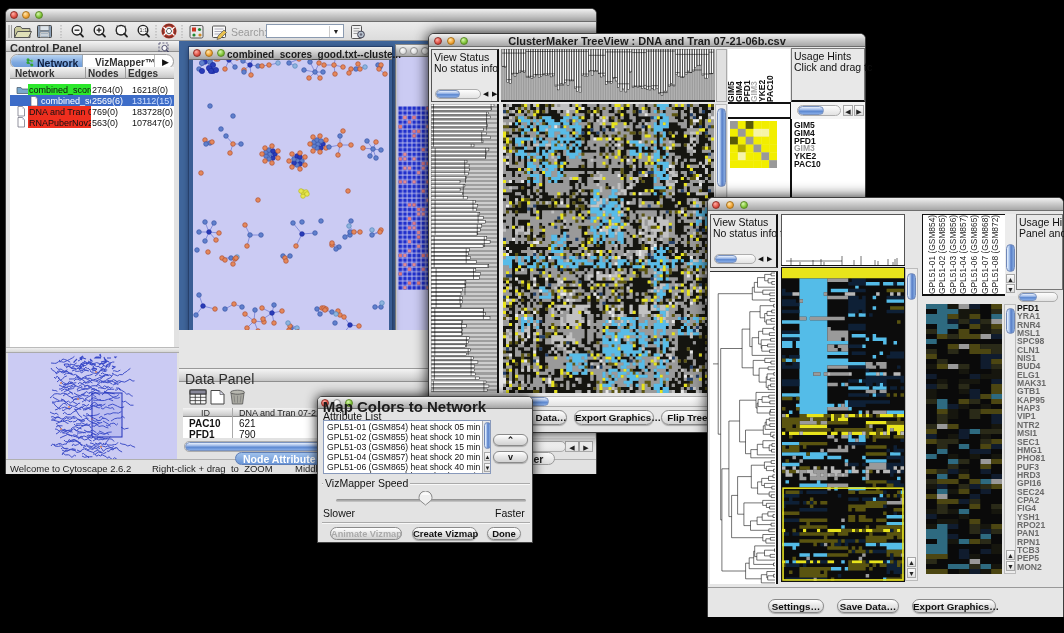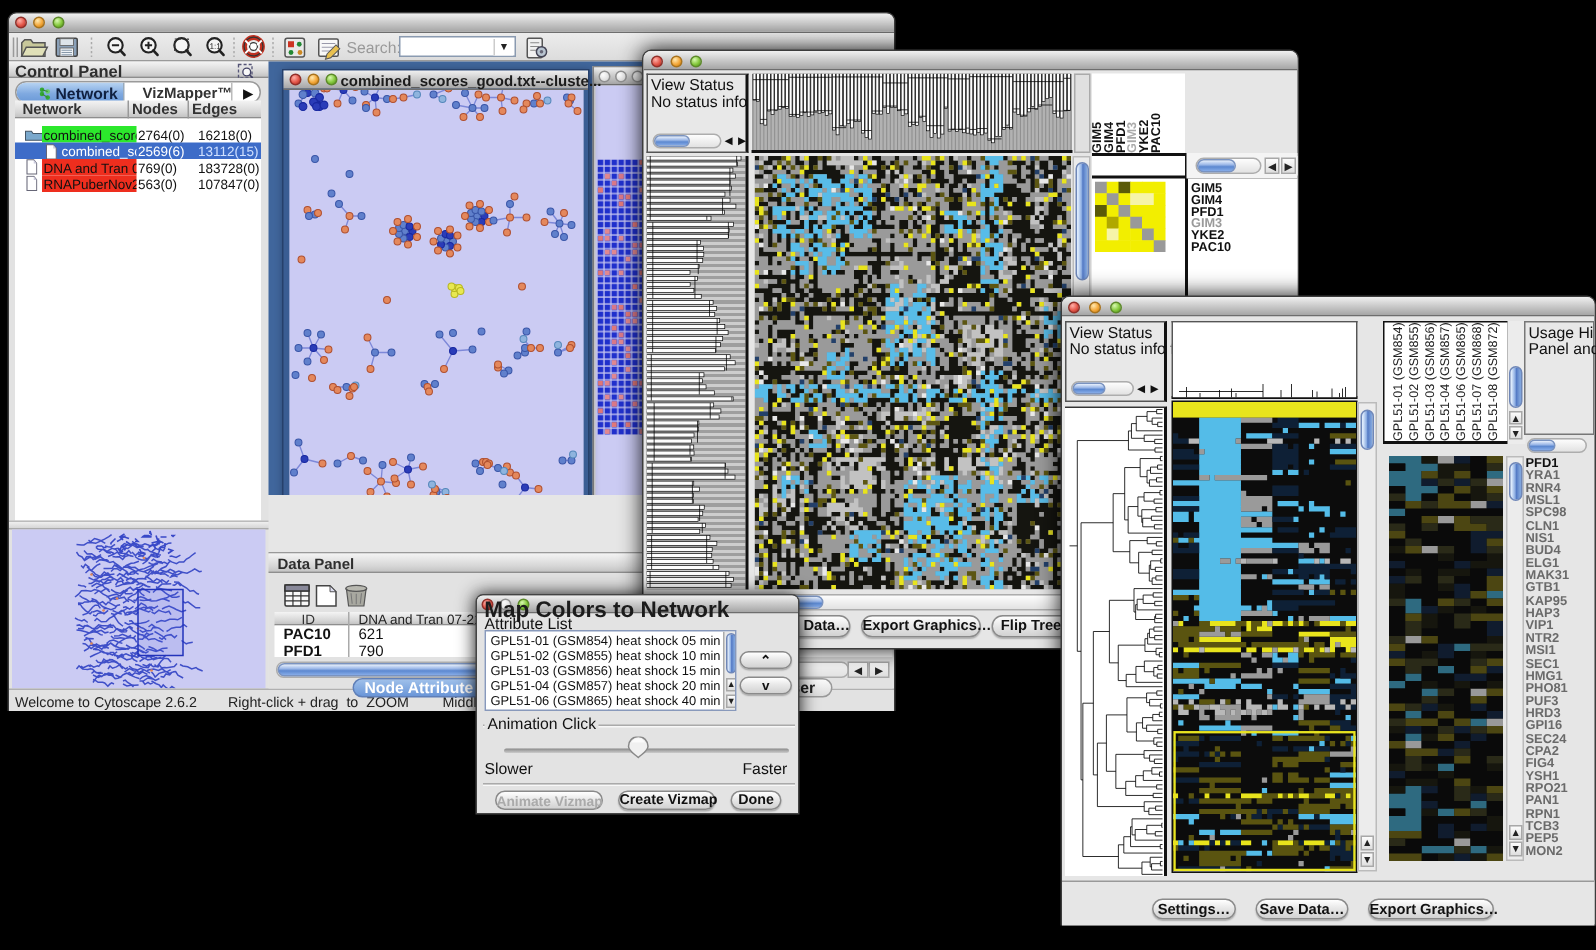--- a/index.html
+++ b/index.html
@@ -528,21 +528,21 @@
               <circle cx="16" cy="8" r="2.6" fill="#2a3cb8" stroke="#1828a0" stroke-width="0.7"></circle>
               <circle cx="18" cy="11" r="2.6" fill="#2a3cb8" stroke="#1828a0" stroke-width="0.7"></circle>
               <circle cx="23" cy="10" r="2.6" fill="#2a3cb8" stroke="#1828a0" stroke-width="0.7"></circle>
             </svg>
           </div>
     </div>
   </div>
 
   <div class="abs" style="left:173px;top:359px;width:416px;height:91px;background:#e2e2e2;border-top:1px solid #999">
     <div class="abs hdr" style="left:0;top:0;width:416px;height:13px"></div>
-    <div class="txt" style="left:6px;top:1.5px;font-size:10px;font-weight:bold;color:#2e2e2e">Data Panel</div>
+    <div class="txt" style="left:6px;top:1.5px;font-size:14px;font-weight:normal;color:#2e2e2e">Data Panel</div>
     <div class="abs" style="left:10px;top:20px;width:62px;height:17px">
           <svg width="62" height="17" viewBox="0 0 62 17" preserveAspectRatio="none" style="position:absolute;left:0;top:0;" xmlns="http://www.w3.org/2000/svg">
             <rect x="1" y="1" width="16" height="14" rx="1" fill="#f8f8f8" stroke="#333"></rect>
             <path stroke="#333" stroke-width="0.8" d="M1 5h16M6.3 5V15M11.6 5V15M1 8.3h16M1 11.6h16"></path>
             <rect x="1" y="1" width="16" height="4" fill="#889" stroke="#333"></rect>
             <path fill="#fff" stroke="#444" d="M22 1.5h9l4 4V15h-13z"></path>
             <path fill="#dde" stroke="#444" stroke-width="0.6" d="M31 1.5l4 4h-4z"></path>
             <ellipse cx="48.5" cy="3.4" rx="7" ry="2.2" fill="#b8b8b0" stroke="#555" stroke-width="0.8"></ellipse>
             <path fill="#a8a8a0" stroke="#555" stroke-width="0.8" d="M42 4l1.4 11h10.2L55 4c-1.5 1.6-11.5 1.6-13 0z"></path>
             <path stroke="#777" stroke-width="0.7" d="M45 6.5l0.8 7M48.5 6.8v7M52 6.5l-0.8 7"></path>
@@ -566,20 +566,21 @@
     <div class="abs" style="left:56px;top:83px;width:175px;height:13px;background:linear-gradient(#9fc0ea,#6a96d8);border:1px solid #5f7fb8;border-radius:7px;color:#fff;font-weight:bold;font-size:10.5px;text-align:left;padding-left:7px;line-height:12px">Node Attribute Browser</div>
     <div class="abs" style="left:236px;top:83px;width:140px;height:13px;background:linear-gradient(#fafafa,#dcdcdc);border:1px solid #999;border-radius:7px;color:#222;font-weight:bold;font-size:10.5px;text-align:center;line-height:12px">Edge Attribute Browser</div>
   </div>
 </div>
 
 <div class="abs" style="left:428px;top:33px;width:438px;height:400px;background:#e6e6e6;border:1px solid #3c3c3c;border-radius:6px 6px 0 0;box-shadow:0 0 14px rgba(0,0,0,.9)">
   <div class="abs tbar" style="left:0;top:0;width:436px;height:13px;border-radius:5px 5px 0 0"></div>
   <div class="tl red" style="left:5px;top:2.5px"></div>
   <div class="tl org" style="left:18px;top:2.5px"></div>
   <div class="tl grn" style="left:31px;top:2.5px"></div>
+  <div class="ttl" style="left:0;top:1px;width:436px">ClusterMaker TreeView : DNA and Tran 07-21-06b.csv</div>
 
   <div class="abs" style="left:2px;top:15px;width:68px;height:53px;background:#e8e8e8;border:1px solid #555;border-right:2px solid #111">
     <div class="txt" style="left:2px;top:1px;font-size:10.5px;color:#111">View Status</div>
     <div class="txt" style="left:2px;top:12px;font-size:10.5px;color:#111">No status info f</div>
     <div class="track" style="left:3px;top:39px;width:46px;height:10px"></div>
     <div class="pill" style="left:4px;top:40px;width:24px;height:8px"></div>
     <div class="txt" style="left:51px;top:40px;font-size:7px;color:#111">◀</div>
     <div class="txt" style="left:60px;top:40px;font-size:7px;color:#111">▶</div>
   </div>
 
@@ -685,20 +686,24 @@
         <svg width="62" height="55" viewBox="0 0 62 55" preserveAspectRatio="none" style="position:absolute;left:0;top:0;" xmlns="http://www.w3.org/2000/svg">
           <text x="6.2" y="53" transform="rotate(-90 6.2 53)" font-size="8.5" font-weight="bold" font-family="Liberation Sans" fill="#111">GIM5</text>
           <text x="13.9" y="53" transform="rotate(-90 13.9 53)" font-size="8.5" font-weight="bold" font-family="Liberation Sans" fill="#111">GIM4</text>
           <text x="21.7" y="53" transform="rotate(-90 21.7 53)" font-size="8.5" font-weight="bold" font-family="Liberation Sans" fill="#111">PFD1</text>
           <text x="29.4" y="53" transform="rotate(-90 29.4 53)" font-size="8.5" font-weight="bold" font-family="Liberation Sans" fill="#aaa">GIM3</text>
           <text x="37.2" y="53" transform="rotate(-90 37.2 53)" font-size="8.5" font-weight="bold" font-family="Liberation Sans" fill="#111">YKE2</text>
           <text x="45.0" y="53" transform="rotate(-90 45.0 53)" font-size="8.5" font-weight="bold" font-family="Liberation Sans" fill="#111">PAC10</text>
         </svg>
       </div>
 
+  <div class="abs" style="left:362px;top:14px;width:74px;height:54px;background:#e8e8e8;border:1px solid #777;border-bottom:2px solid #111">
+    <div class="txt" style="left:2px;top:1px;font-size:10.5px;color:#111">Usage Hints</div>
+    <div class="txt" style="left:2px;top:12px;font-size:10.5px;color:#111">Click and drag tc</div>
+  </div>
 
   <div class="abs" style="left:362px;top:68px;width:74px;height:17px;background:#f4f4f4;z-index:6">
     <div class="track" style="left:6px;top:3px;width:44px;height:11px"></div>
     <div class="pill" style="left:7px;top:4px;width:26px;height:9px"></div>
     <div class="arwb" style="left:52px;top:3px;width:10px;height:11px;line-height:11px">◀</div>
     <div class="arwb" style="left:63px;top:3px;width:10px;height:11px;line-height:11px">▶</div>
   </div>
 
   <div class="abs" style="left:2px;top:70px;width:68px;height:289px;background:repeating-linear-gradient(#cdcdcd 0,#cdcdcd 2px,#9e9e9e 2px,#9e9e9e 4.1px);border-right:2px solid #111;overflow:hidden">
         <svg width="68" height="289" viewBox="0 0 68 289" preserveAspectRatio="none" style="position:absolute;left:0;top:0;" xmlns="http://www.w3.org/2000/svg">
@@ -974,21 +979,21 @@
     <div class="abs" style="left:158px;top:0;width:9px;height:53px;background:#e8e8e8;border-left:1px solid #aaa">
       <div class="pillh" style="left:0.5px;top:1px;width:7px;height:27px"></div>
       <div class="arwb" style="left:0.5px;top:31px;width:7px;height:9px;line-height:9px;font-size:6px">▲</div>
       <div class="arwb" style="left:0.5px;top:42px;width:7px;height:9px;line-height:9px;font-size:6px">▼</div>
     </div>
   </div>
   <div class="btn" style="left:175px;top:37px;width:35px;height:12px;line-height:11px;font-size:9px">⌃</div>
   <div class="btn" style="left:175px;top:54px;width:35px;height:12px;line-height:11px;font-size:9px">v</div>
 
   <div class="abs" style="left:4px;top:86px;width:208px;height:1px;background:#aaa;box-shadow:0 1px 0 #f8f8f8"></div>
-  <div class="txt" style="left:5px;top:80px;font-size:10.5px;color:#111;background:#e3e3e3;padding:0 2px">Animation Click</div>
+  <div class="txt" style="left:5px;top:80px;font-size:10.5px;color:#111;background:#e3e3e3;padding:0 2px">VizMapper Speed</div>
   <div class="abs" style="left:18px;top:102px;width:190px;height:3px;background:linear-gradient(#888,#ccc);border-radius:2px"></div>
   <div class="abs" style="left:100px;top:94px;width:16px;height:15px">
         <svg width="16" height="15" viewBox="0 0 16 15" preserveAspectRatio="none" style="position:absolute;left:0;top:0;" xmlns="http://www.w3.org/2000/svg">
           <path fill="#f0f0f0" stroke="#888" d="M1 6.5a6.5 6.5 0 0 1 13 0c0 3-3 4.5-6.5 7.5C4 11 1 9.5 1 6.5z"></path>
           <path fill="#fff" opacity="0.7" d="M3 4a5 5 0 0 1 9 0z"></path>
         </svg>
       </div>
   <div class="txt" style="left:5px;top:110px;font-size:10.5px;color:#111">Slower</div>
   <div class="txt" style="left:177px;top:110px;font-size:10.5px;color:#111">Faster</div>
   <div class="abs" style="left:4px;top:125px;width:208px;height:1px;background:#aaa;box-shadow:0 1px 0 #f8f8f8"></div>

